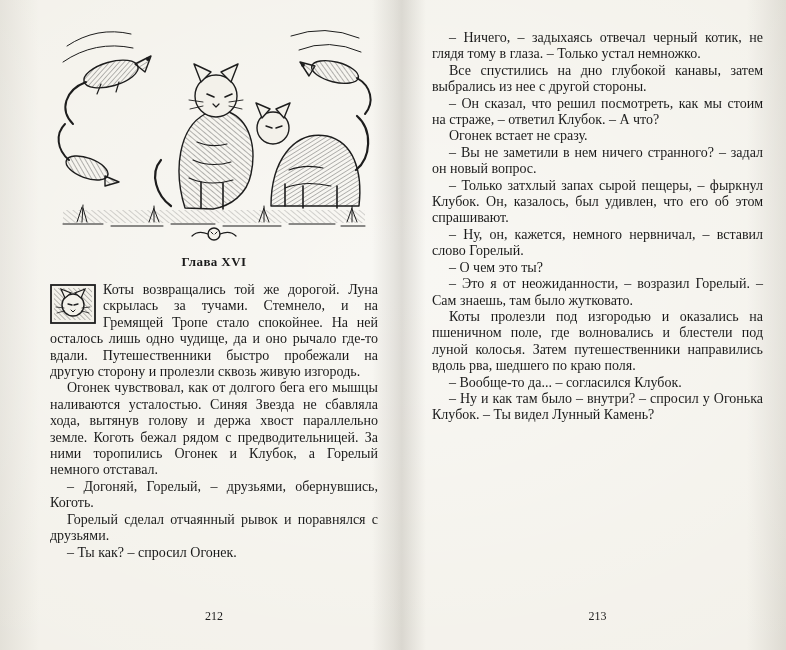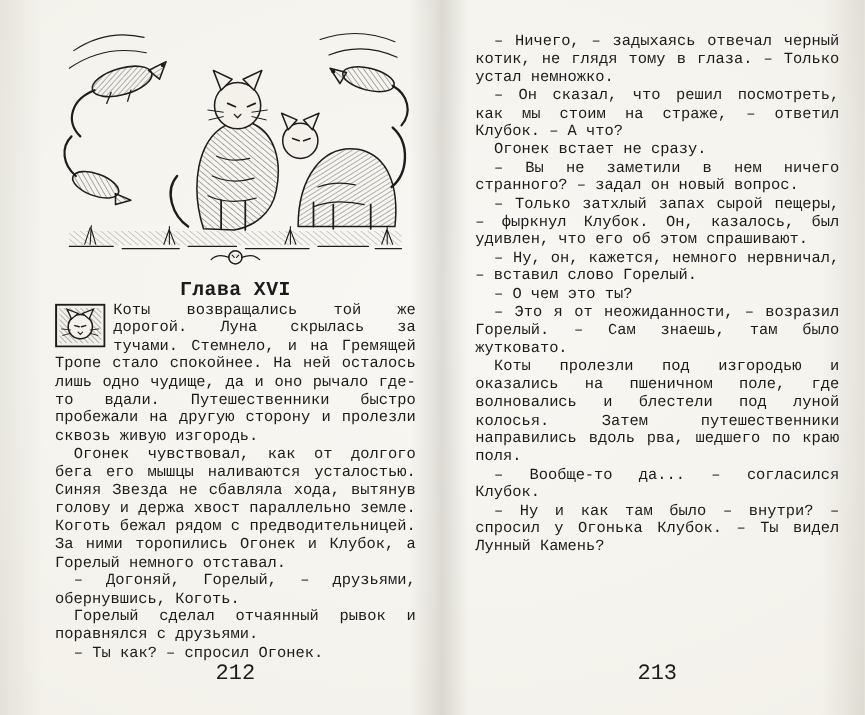--- a/index.html
+++ b/index.html
@@ -15,41 +15,41 @@
       radial-gradient(130% 110% at 50% 42%, rgba(255,255,255,0.45), rgba(0,0,0,0) 65%),
       linear-gradient(90deg, rgba(90,82,66,0.10), rgba(0,0,0,0) 5%, rgba(0,0,0,0) 95%, rgba(90,82,66,0.14)),
       #f3f1ea;
     overflow:hidden;
   }
   .gutter {
     position:absolute; left:372px; top:0; width:54px; height:100%;
     background:linear-gradient(90deg, rgba(0,0,0,0) 0%, rgba(70,62,48,0.10) 40%, rgba(70,62,48,0.15) 55%, rgba(0,0,0,0) 100%);
     pointer-events:none;
   }
-  .page { position:absolute; top:0; height:650px;font-family:Liberation Mono, monospace; }
+  .page { position:absolute; top:0; height:650px; }
   .page.left  { left:50px;  width:328px; }
   .page.right { left:432px; width:331px; }
   .illustration { margin:10px auto 0 auto; width:322px; height:234px; }
   .chapter {
-    text-align:center; font-weight:bold; font-size:18px;
+    text-align:center; font-weight:bold; font-size:13px;
     margin-top:10px; letter-spacing:0.4px;
   }
   .text-block {
     font-size:14px; line-height:16.4px; text-align:justify;
   }
-  .left-text  { }
+  .left-text  { margin-top:12px; }
   .right-text { margin-top:30px; }
   .text-block p { margin:0; text-indent:17px; }
   .left-text p:first-of-type { text-indent:0; }
   .dropcap {
     float:left; width:46px; height:40px; margin:2px 7px 1px 0;
   }
   .pagenum {
     position:absolute; bottom:26px; left:0; width:100%;
-    text-align:center; font-size:20px;
+    text-align:center; font-size:12px;
   }
 </style>
 </head>
 <body>
 
 <div class="book">
   <div class="gutter"></div>
 
   <div class="page left">
 
@@ -145,20 +145,21 @@
         <p>Горелый сделал отчаянный рывок и поравнялся с друзьями.</p>
         <p>– Ты как? – спросил Огонек.</p>
       </div>
 
     <div class="pagenum">212</div>
   </div>
 
   <div class="page right">
     <div class="text-block right-text">
         <p>– Ничего, – задыхаясь отвечал черный котик, не глядя тому в глаза. – Только устал немножко.</p>
+        <p>Все спустились на дно глубокой канавы, затем выбрались из нее с другой стороны.</p>
         <p>– Он сказал, что решил посмотреть, как мы стоим на страже, – ответил Клубок. – А что?</p>
         <p>Огонек встает не сразу.</p>
         <p>– Вы не заметили в нем ничего странного? – задал он новый вопрос.</p>
         <p>– Только затхлый запах сырой пещеры, – фыркнул Клубок. Он, казалось, был удивлен, что его об этом спрашивают.</p>
         <p>– Ну, он, кажется, немного нервничал, – вставил слово Горелый.</p>
         <p>– О чем это ты?</p>
         <p>– Это я от неожиданности, – возразил Горелый. – Сам знаешь, там было жутковато.</p>
         <p>Коты пролезли под изгородью и оказались на пшеничном поле, где волновались и блестели под луной колосья. Затем путешественники направились вдоль рва, шедшего по краю поля.</p>
         <p>– Вообще-то да... – согласился Клубок.</p>
         <p>– Ну и как там было – внутри? – спросил у Огонька Клубок. – Ты видел Лунный Камень?</p>

